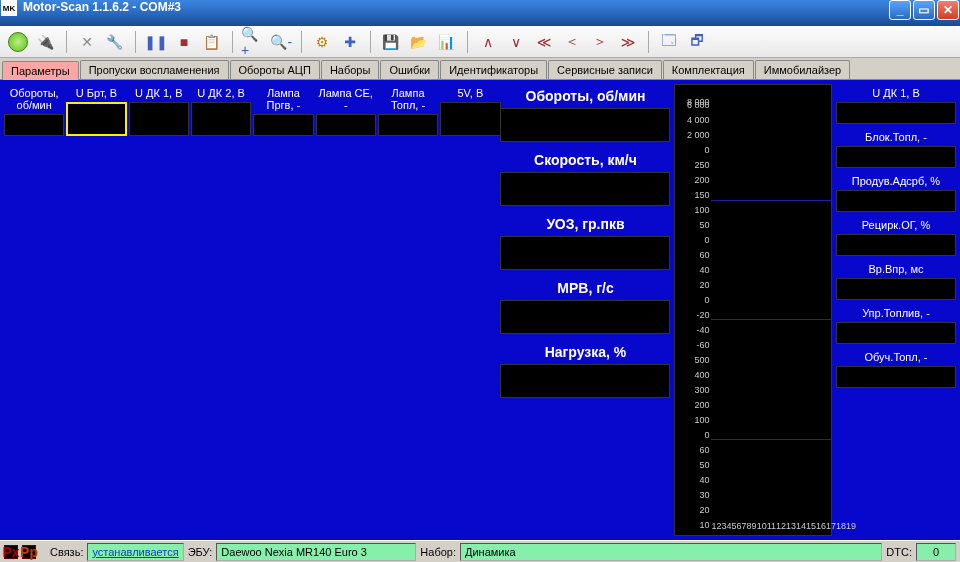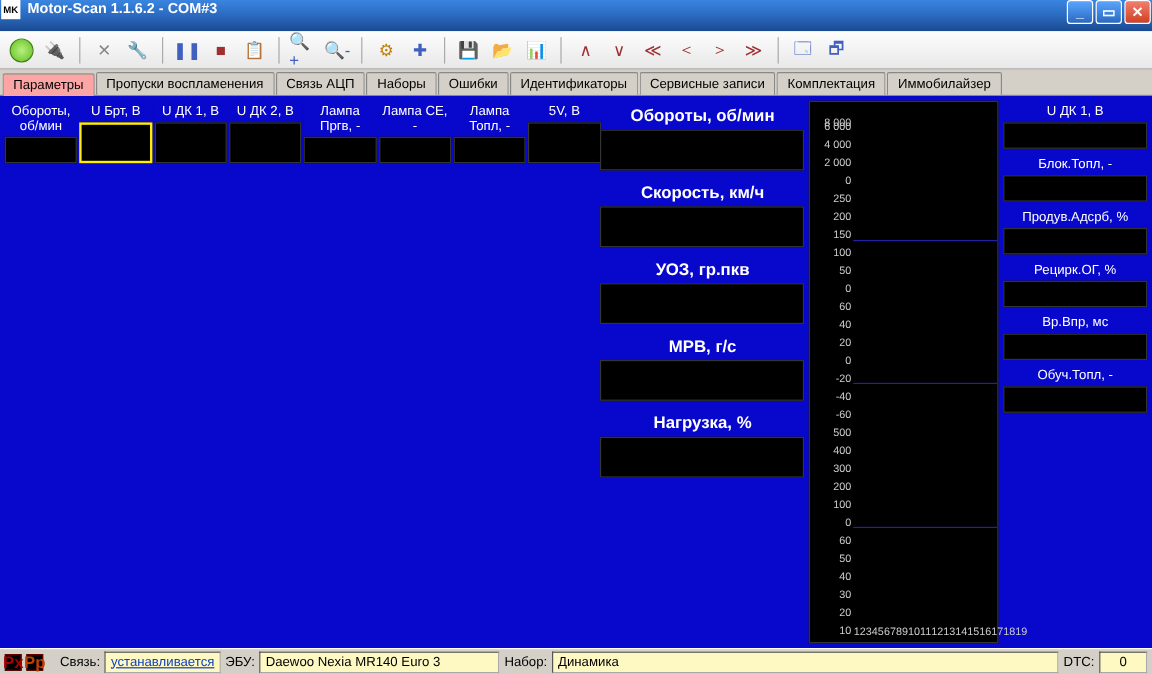--- a/index.html
+++ b/index.html
@@ -57,21 +57,21 @@
 .x-tick { flex: 1; color: #ccc; font-size: 9px; text-align: center; padding-top: 2px; }
 
 
 .right-panel { width: 120px; display: flex; flex-direction: column; gap: 4px; }
 .small-param { display: flex; flex-direction: column; }
 .small-param .label { color: #fff; font-size: 11px; text-align: center; padding: 3px 2px; }
 .small-param .value { height: 22px; background: #000; border: 1px solid #333; }
 
 
 .statusbar { height: 22px; background: #d4d0c8; border-top: 1px solid #fff; display: flex; align-items: center; font-size: 11px; gap: 4px; padding: 0 4px; }
-.status-item { border: 1px inset #aaa; padding: 1px 4px; background: #fef9c3; height: 18px; display: flex; align-items: center; }
+.status-item { border: 1px inset #aaa; padding: 1px 4px; background: #86efac; height: 18px; display: flex; align-items: center; }
 .status-badge { width: 14px; height: 14px; background: #000; border: 1px solid #600; display: inline-flex; align-items: center; justify-content: center; color: #a00; font-size: 14px; font-weight: bold; }
 .link-text { color: #1040c0; text-decoration: underline; }
 </style>
 </head>
 <body>
 
 <div class="titlebar">
   <div class="app-icon">MK</div>
   <div class="title">Motor-Scan 1.1.6.2 - COM#3</div>
   <div class="win-btns">
@@ -111,21 +111,21 @@
   <div class="tb-btn" style="color:#a03030">＞</div>
   <div class="tb-btn" style="color:#a03030">≫</div>
   <div class="tb-sep"></div>
   <div class="tb-btn" style="color:#4060c0">🗔</div>
   <div class="tb-btn" style="color:#4060c0">🗗</div>
 </div>
 
 <div class="tabs" id="tabs">
     <div class="tab active">Параметры</div>
     <div class="tab">Пропуски воспламенения</div>
-    <div class="tab">Связь АЦП</div>
+    <div class="tab">Обороты АЦП</div>
     <div class="tab">Наборы</div>
     <div class="tab">Ошибки</div>
     <div class="tab">Идентификаторы</div>
     <div class="tab">Сервисные записи</div>
     <div class="tab">Комплектация</div>
     <div class="tab">Иммобилайзер</div>
   </div>
 
 <div class="main">
   <div class="top-params" id="top-params">
@@ -258,20 +258,24 @@
         </div>
         <div class="small-param">
           <div class="label">Рецирк.ОГ, %</div>
           <div class="value"></div>
         </div>
         <div class="small-param">
           <div class="label">Вр.Впр, мс</div>
           <div class="value"></div>
         </div>
         <div class="small-param">
+          <div class="label">Упр.Топлив, -</div>
+          <div class="value"></div>
+        </div>
+        <div class="small-param">
           <div class="label">Обуч.Топл, -</div>
           <div class="value"></div>
         </div>
       </div>
   </div>
 </div>
 
 <div class="statusbar">
   <span class="status-badge">Px</span>
   <span class="status-badge" style="color:#c04000">Pp</span>

